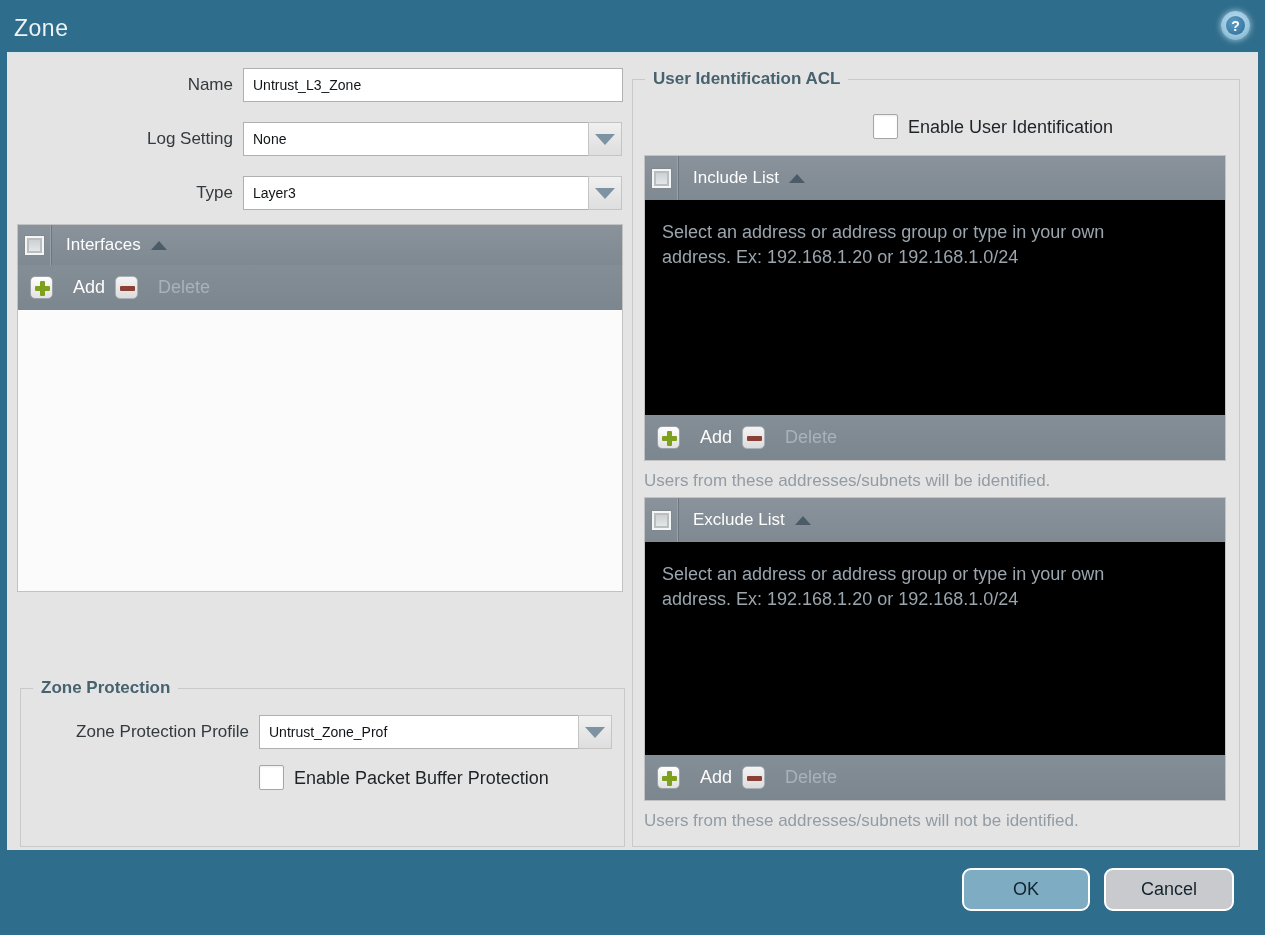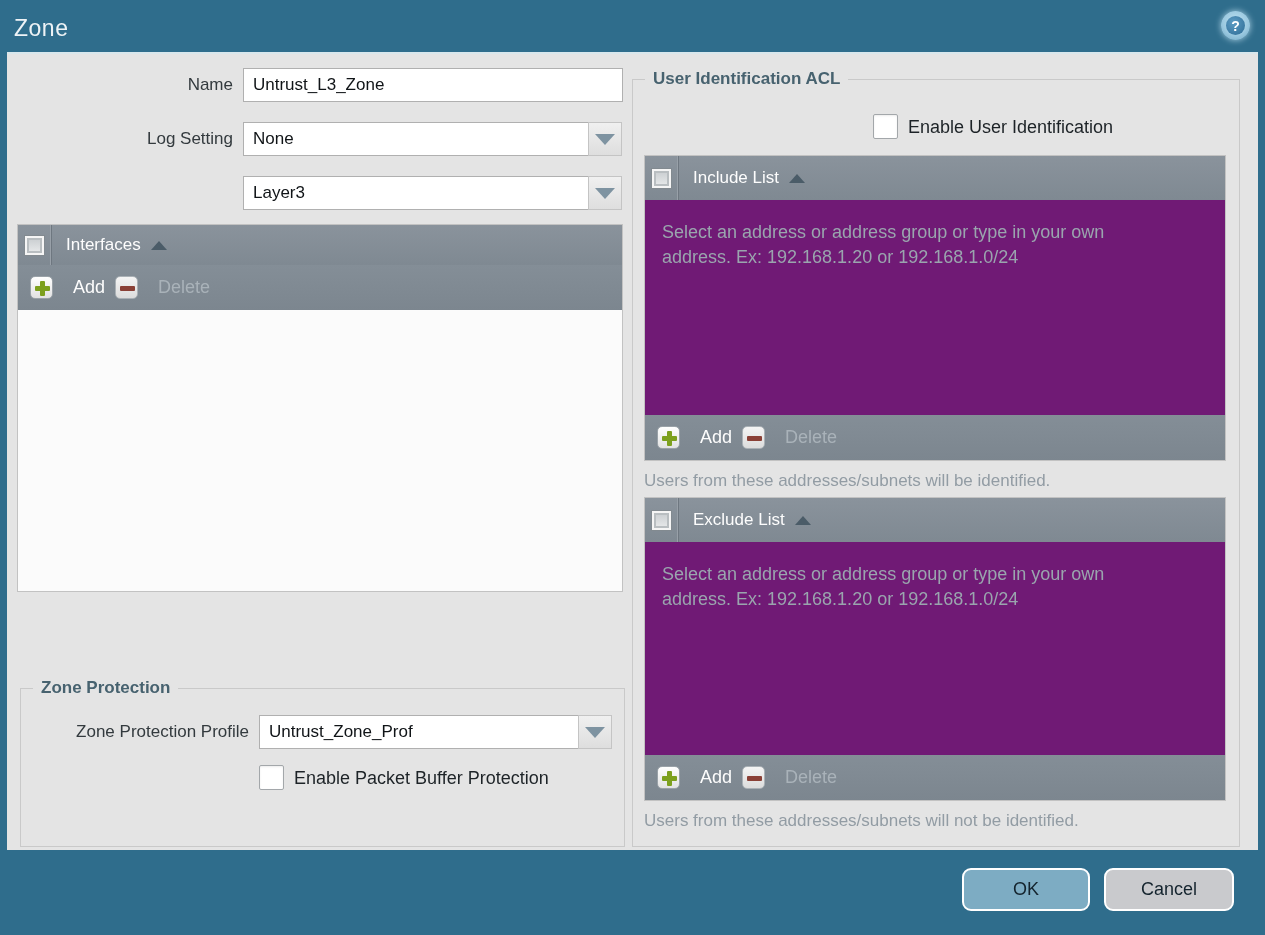--- a/index.html
+++ b/index.html
@@ -15,40 +15,40 @@
     box-shadow:0 0 6px rgba(200,230,245,.8); display:flex; align-items:center; justify-content:center; cursor:pointer; }
   .help-inner { width:19px; height:19px; border-radius:50%; background:radial-gradient(circle at 40% 35%, #5d9cc4, #2d6b94);
     color:#fff; font-size:14px; font-weight:bold; display:flex; align-items:center; justify-content:center; }
 
   
   .panel { position:absolute; left:7px; top:52px; width:1251px; height:798px; background:#e4e4e4;
     border-top:2px solid #d9e7ec; }
 
   
   .frm-label { position:absolute; height:34px; line-height:34px; font-size:17px; color:#333a3e; text-align:right; }
-  .text-input { position:absolute; height:34px; background:#fff; border:1px solid #b0b0b0; font-size:17px; color:#101417;
+  .text-input { position:absolute; height:34px; background:#fff; border:1px solid #b0b0b0; font-size:14px; color:#101417;
     line-height:32px; padding-left:9px; white-space:nowrap; overflow:hidden; }
   .dd-btn { position:absolute; width:34px; height:34px; background:linear-gradient(#f0f0f0,#dedede);
     border:1px solid #c4c4c4; display:flex; align-items:center; justify-content:center; cursor:pointer; }
   .dd-arrow { width:0; height:0; border-left:10px solid transparent; border-right:10px solid transparent;
     border-top:11px solid #7e93a1; }
 
   
   .grid { position:absolute; border:1px solid #c2c2c2; background:#fbfbfb; }
   .grid-header { position:relative; height:44px; background:linear-gradient(#8a939c,#7f8992);
     display:flex; align-items:center; }
   .grid-header.small { height:40px; }
   .cb-cell { width:34px; height:100%; display:flex; align-items:center; justify-content:center;
     border-right:1px solid #6e7780; box-shadow:inset -1px 0 0 #98a0a8; flex:0 0 34px; }
   .grid-cb { width:19px; height:19px; background:linear-gradient(#c9cdd0,#e8eaeb); border:2px solid #f5f5f5;
     box-shadow:0 0 0 1px #828a90, inset 0 0 0 2px #b9bec1; cursor:pointer; }
   .grid-header-label { margin-left:14px; font-size:17px; color:#fdfdfd; }
   .sort-arrow { display:inline-block; width:0; height:0; margin-left:10px;
     border-left:8px solid transparent; border-right:8px solid transparent; border-bottom:9px solid #4b5c68; }
-  .grid-body { position:relative; background:#701a75; overflow:hidden;padding-left:20px; }
+  .grid-body { position:relative; background:#000000; overflow:hidden;padding-left:20px; }
   .grid-row { height:40px; display:flex; align-items:center; border-bottom:1px solid #e3e5e6; background:#fcfcfc; cursor:pointer; }
   .grid-row .cb-cell { border-right:1px solid #e0e2e3; box-shadow:none; }
   .grid-row .grid-cb { background:linear-gradient(#d4d7d9,#eef0f0); box-shadow:0 0 0 1px #b4babe, inset 0 0 0 2px #c8cccf; }
   .grid-row-text { margin-left:13px; font-size:17px; color:#3d4a53; }
   .grid-footer { position:relative; height:45px; background:linear-gradient(#848e97,#7c868f);
     display:flex; align-items:center; padding-left:12px; gap:10px; }
   .ftr-btn { display:flex; align-items:center; gap:20px; cursor:pointer; }
   .ftr-btn-label { font-size:18px; color:#fdfdfd; }
   .ftr-btn.disabled { cursor:default; }
   .ftr-btn.disabled .ftr-btn-label { color:#a9b2b9; }
@@ -93,20 +93,21 @@
 
     <div class="frm-label" style="left:0; top:14px; width:226px;">Name</div>
     <div class="text-input" style="left:236px; top:14px; width:380px;">Untrust_L3_Zone</div>
 
     <div class="frm-label" style="left:0; top:68px; width:226px;">Log Setting</div>
     <div class="text-input" style="left:236px; top:68px; width:346px;">None</div>
     <div class="dd-btn" style="left:581px; top:68px;">
       <div class="dd-arrow"></div>
     </div>
 
+    <div class="frm-label" style="left:0; top:122px; width:226px;">Type</div>
     <div class="text-input" style="left:236px; top:122px; width:346px;">Layer3</div>
     <div class="dd-btn" style="left:581px; top:122px;">
       <div class="dd-arrow"></div>
     </div>
 
     <div class="grid" style="left:10px; top:170px; width:606px; height:368px;">
       <div class="grid-header small">
         <div class="cb-cell">
           <div class="grid-cb"></div>
         </div>

